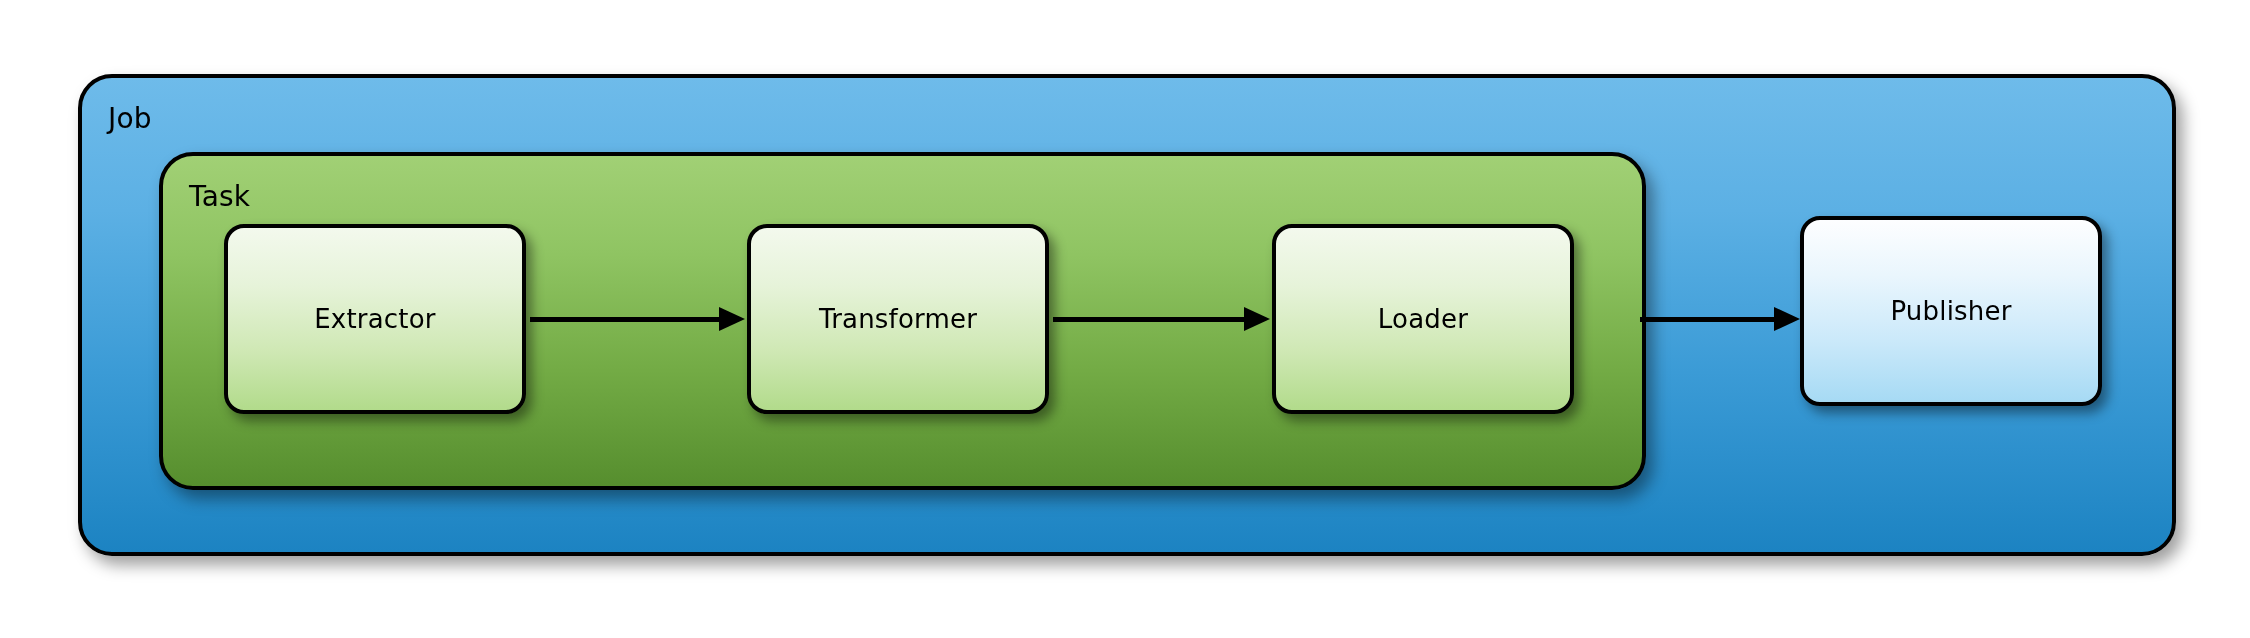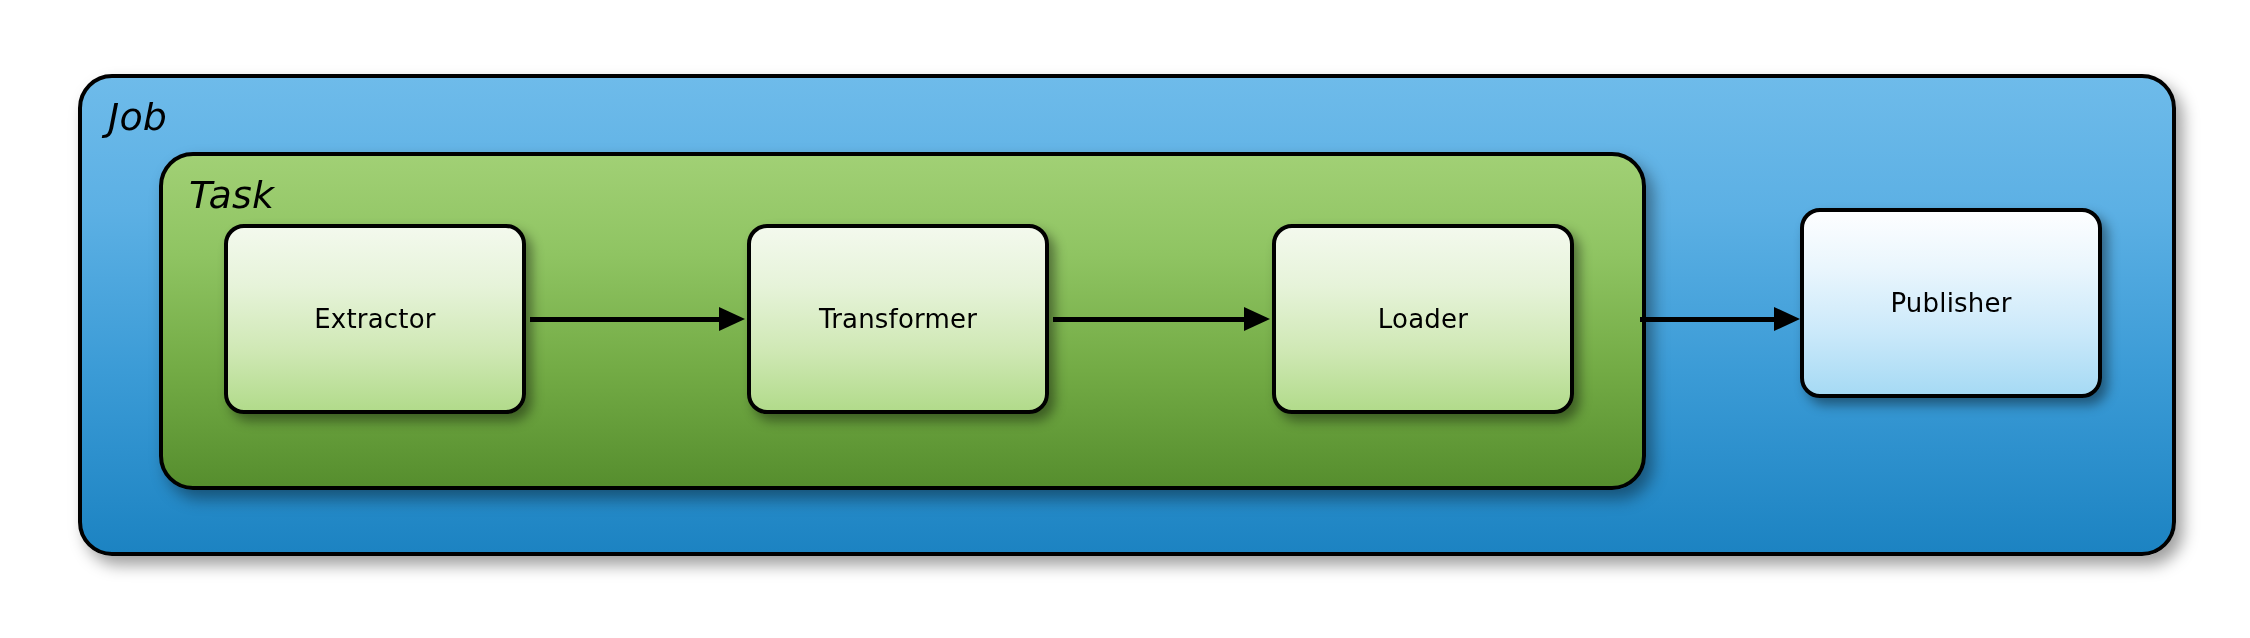--- a/index.html
+++ b/index.html
@@ -44,26 +44,25 @@
     top: 148px;
     width: 1487px;
     height: 338px;
     background: linear-gradient(to bottom, #a1d075 0%, #8fc462 30%, #73ab45 65%, #568e2e 100%);
     box-shadow: 7px 9px 16px rgba(0,0,0,0.40);
   }
 
   .container-title {
     position: absolute;
     left: 26px;
-    top: 17px;
-    font-size: 38px;
+    top: 24px;
+    font-size: 28px;
     color: #000000;
     letter-spacing: 0.2px;
     white-space: nowrap;
-    font-style: italic;
   }
 
   
   .process-box {
     position: absolute;
     box-sizing: border-box;
     border: 4px solid #000000;
     border-radius: 20px;
     display: flex;
     align-items: center;
@@ -84,21 +83,21 @@
     font-size: 26px;
     color: #000000;
     white-space: nowrap;
     letter-spacing: 0.2px;
   }
 
   
   #box-extractor   { left: 224px;  top: 224px; width: 302px; height: 190px; }
   #box-transformer { left: 747px;  top: 224px; width: 302px; height: 190px; }
   #box-loader      { left: 1272px; top: 224px; width: 302px; height: 190px; }
-  #box-publisher   { left: 1800px; top: 208px; width: 302px; height: 190px; }
+  #box-publisher   { left: 1800px; top: 216px; width: 302px; height: 190px; }
 
   
   .arrow {
     position: absolute;
     height: 8px;
     top: 315px;
   }
   .arrow .shaft {
     position: absolute;
     left: 0;

